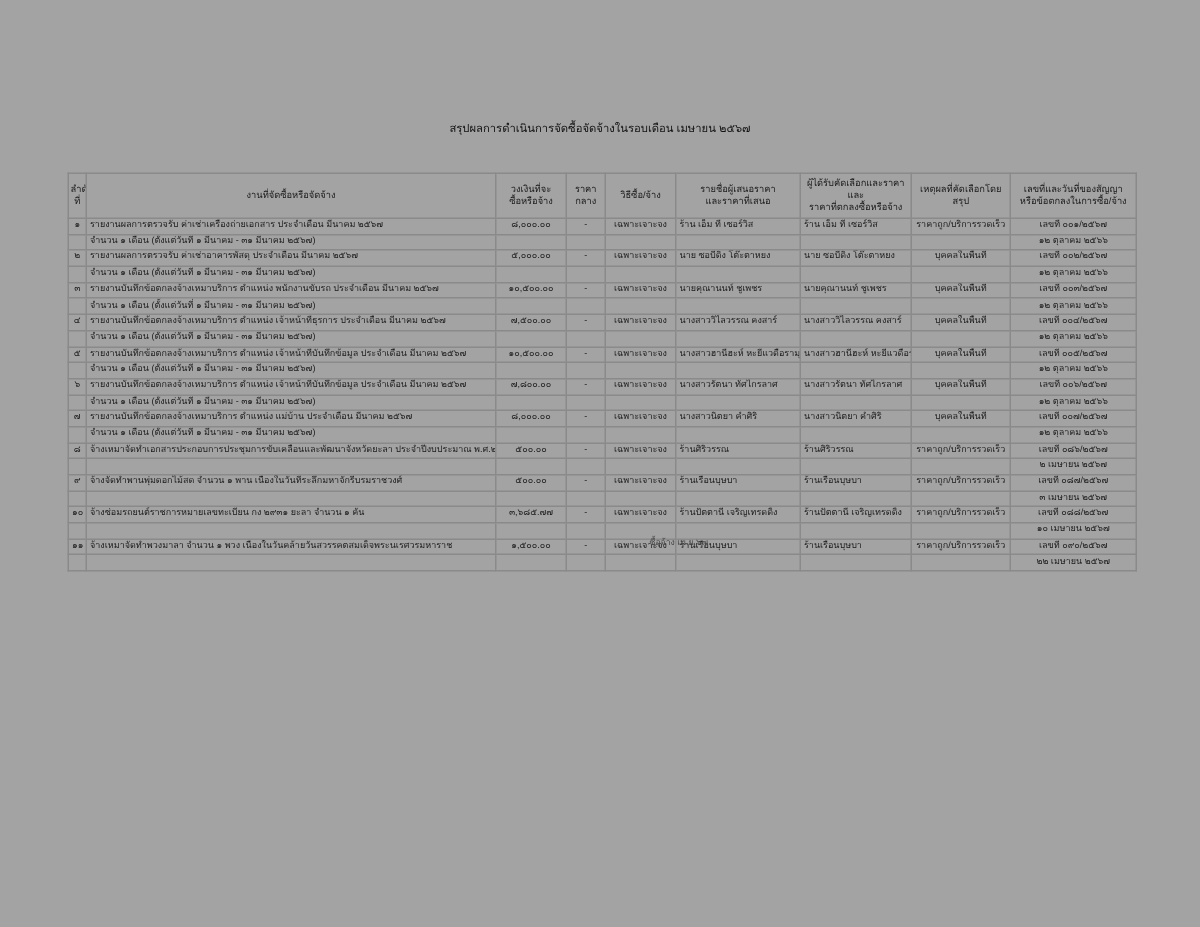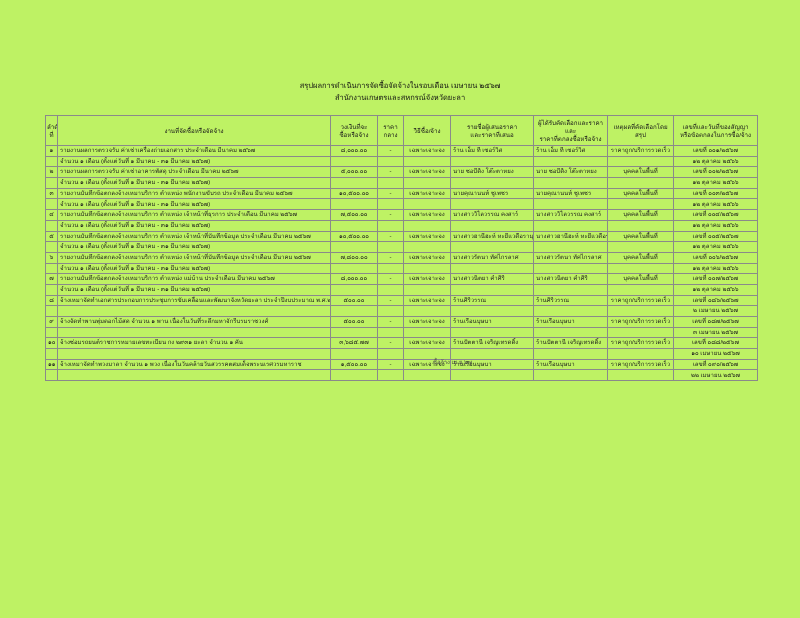--- a/index.html
+++ b/index.html
@@ -1,17 +1,17 @@
 <!DOCTYPE html>
 <html><head>
 <meta charset="utf-8">
 <style>
   html,body{margin:0;padding:0;background:#e8e8e8;}
   .page{
-    width:800px;height:618px;position:relative;background:#bef264;
+    width:800px;height:618px;position:relative;background:#a3a3a3;
     font-family:"Liberation Sans", sans-serif;color:#1a1a1a;overflow:hidden;
   }
   .titles{
     position:absolute;top:80px;left:0;width:100%;
     text-align:center;font-size:7.5px;line-height:11.5px;color:#111;
   }
   .titles div{white-space:nowrap;}
   table.doc{
     position:absolute;left:45px;top:115px;width:712px;
     border-collapse:collapse;table-layout:fixed;
@@ -41,21 +41,20 @@
     font-size:5.8px;color:#444;line-height:7px;
   }
 </style>
 </head>
 <body>
 
 <div class="page">
 
   <div class="titles">
     <div>สรุปผลการดำเนินการจัดซื้อจัดจ้างในรอบเดือน เมษายน ๒๕๖๗</div>
-    <div>สำนักงานเกษตรและสหกรณ์จังหวัดยะลา</div>
   </div>
 
   <table class="doc">
     <colgroup>
       <col style="width:12px">
         <col style="width:273px">
         <col style="width:47px">
       <col style="width:26px">
         <col style="width:47px">
         <col style="width:83px">

